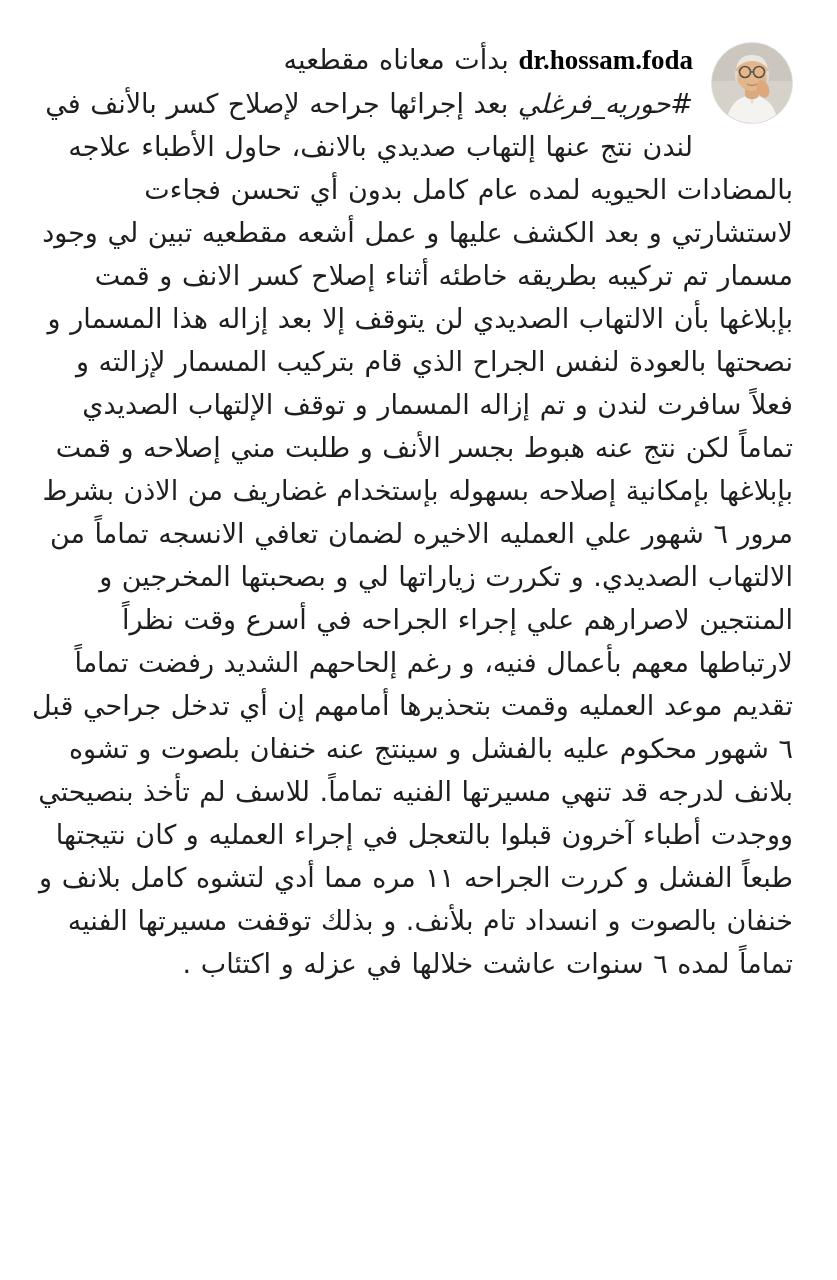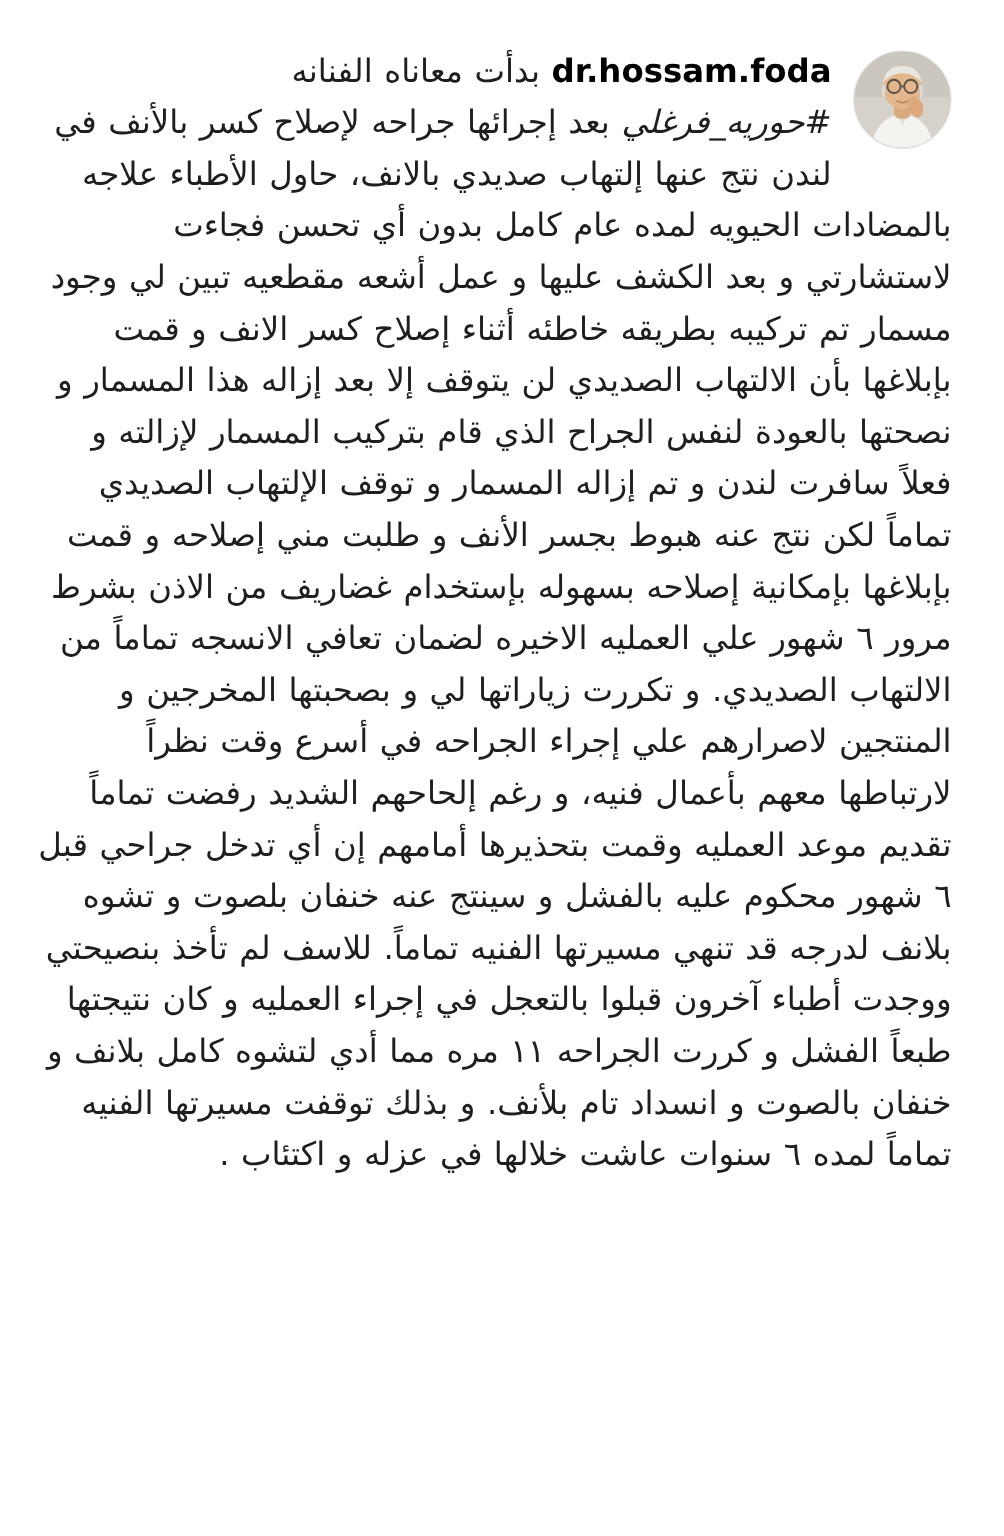--- a/index.html
+++ b/index.html
@@ -40,20 +40,21 @@
     line-height: 43px;
     color: #1e1e1e;
     word-spacing: 1px;
   }
   .username {
     font-weight: bold;
     color: #000000;
     direction: ltr;
     unicode-bidi: embed;
     cursor: pointer;
+    font-family: Liberation Serif, serif;
   }
   .hashtag {
     color: #1e1e1e;
     cursor: pointer;
     font-style: italic;
   }
   .caption-intro, .caption-body {
     color: #1e1e1e;
   }
 </style>
@@ -84,19 +85,19 @@
       <line x1="38.5" y1="29" x2="41.5" y2="29" stroke="#5a5248" stroke-width="1.6"></line>
 
       <path d="M35 41 Q40 44 45 41" fill="none" stroke="#b98a60" stroke-width="1.4"></path>
 
       <ellipse cx="51" cy="46" rx="6" ry="9" fill="#dca87c" transform="rotate(-20 51 46)"></ellipse>
     </svg>
   </div>
 
   <p class="caption" dir="rtl">
     <span class="username">dr.hossam.foda</span>
-    <span class="caption-intro">بدأت معاناه الفنانه</span>
+    <span class="caption-intro">بدأت معاناه مقطعيه</span>
     <br>
     <span class="hashtag">#حوريه_فرغلي</span>
     <span class="caption-body">بعد إجرائها جراحه لإصلاح كسر بالأنف في لندن نتج عنها إلتهاب صديدي بالانف، حاول الأطباء علاجه بالمضادات الحيويه لمده عام كامل بدون أي تحسن فجاءت لاستشارتي و بعد الكشف عليها و عمل أشعه مقطعيه تبين لي وجود مسمار تم تركيبه بطريقه خاطئه أثناء إصلاح كسر الانف و قمت بإبلاغها بأن الالتهاب الصديدي لن يتوقف إلا بعد إزاله هذا المسمار و نصحتها بالعودة لنفس الجراح الذي قام بتركيب المسمار لإزالته و فعلاً سافرت لندن و تم إزاله المسمار و توقف الإلتهاب الصديدي تماماً لكن نتج عنه هبوط بجسر الأنف و طلبت مني إصلاحه و قمت بإبلاغها بإمكانية إصلاحه بسهوله بإستخدام غضاريف من الاذن بشرط مرور ٦ شهور علي العمليه الاخيره لضمان تعافي الانسجه تماماً من الالتهاب الصديدي. و تكررت زياراتها لي و بصحبتها المخرجين و المنتجين لاصرارهم علي إجراء الجراحه في أسرع وقت نظراً لارتباطها معهم بأعمال فنيه، و رغم إلحاحهم الشديد رفضت تماماً تقديم موعد العمليه وقمت بتحذيرها أمامهم إن أي تدخل جراحي قبل ٦ شهور محكوم عليه بالفشل و سينتج عنه خنفان بلصوت و تشوه بلانف لدرجه قد تنهي مسيرتها الفنيه تماماً. للاسف لم تأخذ بنصيحتي ووجدت أطباء آخرون قبلوا بالتعجل في إجراء العمليه و كان نتيجتها طبعاً الفشل و كررت الجراحه ١١ مره مما أدي لتشوه كامل بلانف و خنفان بالصوت و انسداد تام بلأنف. و بذلك توقفت مسيرتها الفنيه تماماً لمده ٦ سنوات عاشت خلالها في عزله و اكتئاب .</span>
   </p>
 
 </div>
 
 </body></html>

